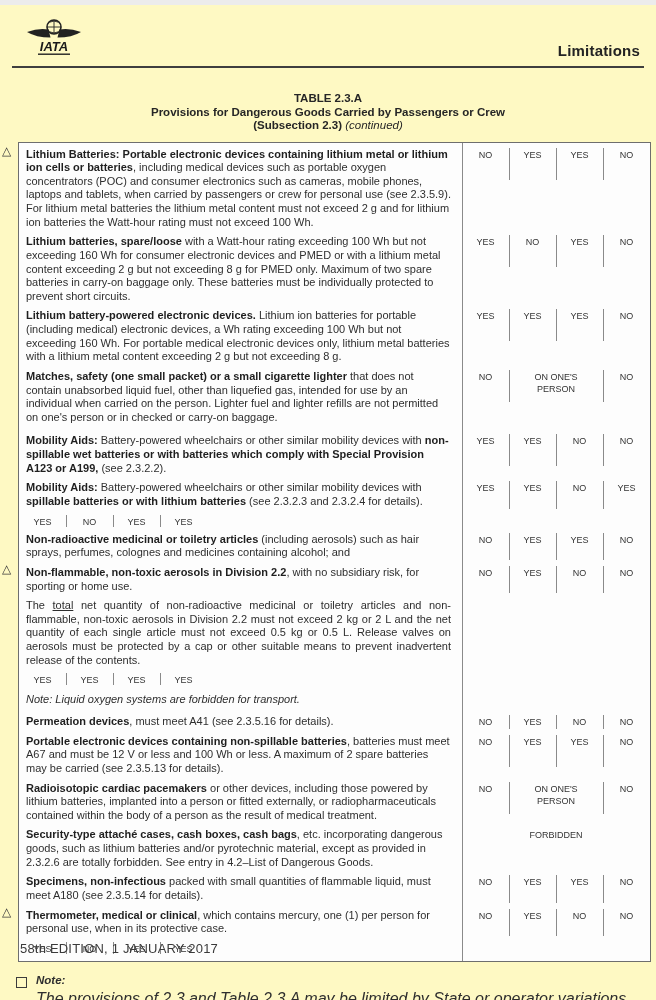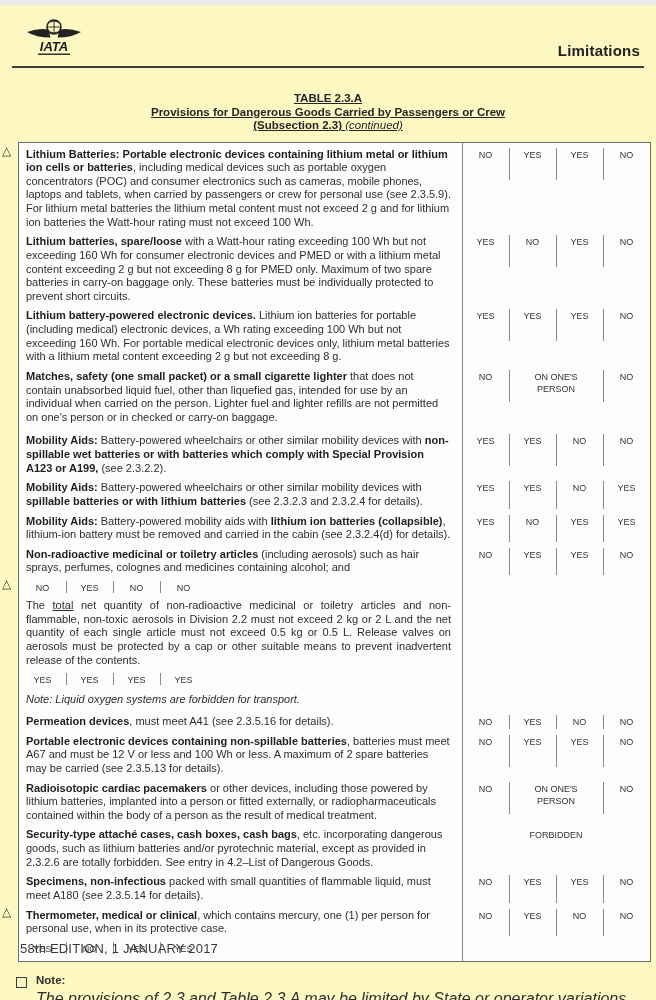--- a/index.html
+++ b/index.html
@@ -5,21 +5,21 @@
   html,body { margin:0; padding:0; }
   .page {
     position:relative; width:656px; height:1000px;
     background:#fef9c3; overflow:hidden;
     font-family:"Liberation Sans", sans-serif; color:#2e2e2e;
   }
   .topstrip { height:5px; background:#ececec; }
   .hdr { display:flex; justify-content:space-between; align-items:flex-end; padding:12px 16px 4px 26px; }
   .hdr-title { font-size:15px; font-weight:bold; letter-spacing:.2px; color:#232323; }
   .rule { border:none; border-top:2px solid #3f3f3f; margin:3px 12px 0 12px; }
-  .title-block { text-align:center; margin-top:24px; font-weight:bold; font-size:11.5px; line-height:13.5px; color:#262626;text-decoration:underline; }
+  .title-block { text-align:center; margin-top:24px; font-weight:bold; font-size:11.5px; line-height:13.5px; color:#262626; }
   .title-block i { font-weight:normal; }
 
   .tbl { margin:9px 0 0 18px; width:631px; border:1px solid #6e6e6e; box-sizing:content-box; background:#fdfdfd; }
   .stair { box-sizing:border-box; height:16px; line-height:15px; text-align:right; padding-right:5px;
            font-size:9px; font-weight:bold; border-bottom:1px solid #8a8a8a; color:#262626; }
   .stair.shaded { background:var(--shaded,#c8c8c8); }
   .stair.partial { border-right:1px solid #8a8a8a; }
 
   .tbody { position:relative; padding:2px 0 4px 0; }
   .vline { position:absolute; left:443px; top:0; bottom:0; width:1px; background:#8a8a8a; }
@@ -29,21 +29,21 @@
   .row-note .desc { padding-top:3px; padding-bottom:3px; }
   .vals { width:188px; display:flex; align-items:stretch; }
   .cell { box-sizing:border-box; text-align:center; font-size:9px; line-height:1.35; padding-top:2px;
           position:relative; white-space:pre-line; color:#333; }
   .cell + .cell::before { content:""; position:absolute; left:0; top:1px; width:1px;
           height:calc(100% - 2px); max-height:32px; background:#8a8a8a; }
   .marker { position:absolute; left:-17px; top:0px; font-size:12px; line-height:12px; color:#3c3c3c; }
 
   .note-sec { display:flex; margin:12px 0 0 16px; width:620px; }
   .sq { flex:0 0 auto; width:9px; height:9px; border:1.5px solid #3c3c3c; margin:3px 9px 0 0; }
-  .note-label { font-weight:bold; font-size:11.5px; }
+  .note-label { font-weight:bold; font-style:italic; font-size:11.5px; }
   .note-text { font-style:italic; font-size:16px; line-height:1.4; margin-top:2px; width:600px; }
 
   .footer { position:absolute; left:20px; bottom:44px; font-size:13px; color:#3a3a3a; letter-spacing:.2px; }
 
   .logo { width:56px; height:42px; }
   b { color:#1f1f1f; }
 </style>
 </head>
 <body>
 
@@ -129,39 +129,39 @@
         <div class="row row-item">
           <div class="desc"><b>Mobility Aids:</b> Battery-powered wheelchairs or other similar mobility devices with <b>spillable batteries or with lithium batteries</b> (see 2.3.2.3 and 2.3.2.4 for details).</div>
           <div class="vals">
             <div class="cell" style="width: 47px;">YES</div>
             <div class="cell" style="width: 47px;">YES</div>
             <div class="cell" style="width: 47px;">NO</div>
             <div class="cell" style="width: 47px;">YES</div>
           </div>
         </div>
         <div class="row row-item">
-          <div class="desc"><b>Mobility Aids:</b> Battery-powered mobility aids with <b>lithium ion batteries (collapsible)</b>, lithium-ion battery must be removed and carried in the cabin (see 2.3.2.4(d) for details).</div>
           <div class="vals">
             <div class="cell" style="width: 47px;">YES</div>
             <div class="cell" style="width: 47px;">NO</div>
             <div class="cell" style="width: 47px;">YES</div>
             <div class="cell" style="width: 47px;">YES</div>
           </div>
         </div>
         <div class="row row-item">
           <div class="desc"><b>Non-radioactive medicinal or toiletry articles</b> (including aerosols) such as hair sprays, perfumes, colognes and medicines containing alcohol; and</div>
           <div class="vals">
             <div class="cell" style="width: 47px;">NO</div>
             <div class="cell" style="width: 47px;">YES</div>
             <div class="cell" style="width: 47px;">YES</div>
             <div class="cell" style="width: 47px;">NO</div>
           </div>
         </div>
         <div class="row row-item">
           <span class="marker">△</span>
+          <div class="desc"><b>Non-flammable, non-toxic aerosols in Division 2.2</b>, with no subsidiary risk, for sporting or home use.</div>
           <div class="vals">
             <div class="cell" style="width: 47px;">NO</div>
             <div class="cell" style="width: 47px;">YES</div>
             <div class="cell" style="width: 47px;">NO</div>
             <div class="cell" style="width: 47px;">NO</div>
           </div>
         </div>
         <div class="row row-text">
           <div class="desc">The <u>total</u> net quantity of non-radioactive medicinal or toiletry articles and non-flammable, non-toxic aerosols in Division 2.2 must not exceed 2 kg or 2 L and the net quantity of each single article must not exceed 0.5 kg or 0.5 L. Release valves on aerosols must be protected by a cap or other suitable means to prevent inadvertent release of the contents.</div>
           <div class="vals"></div>

